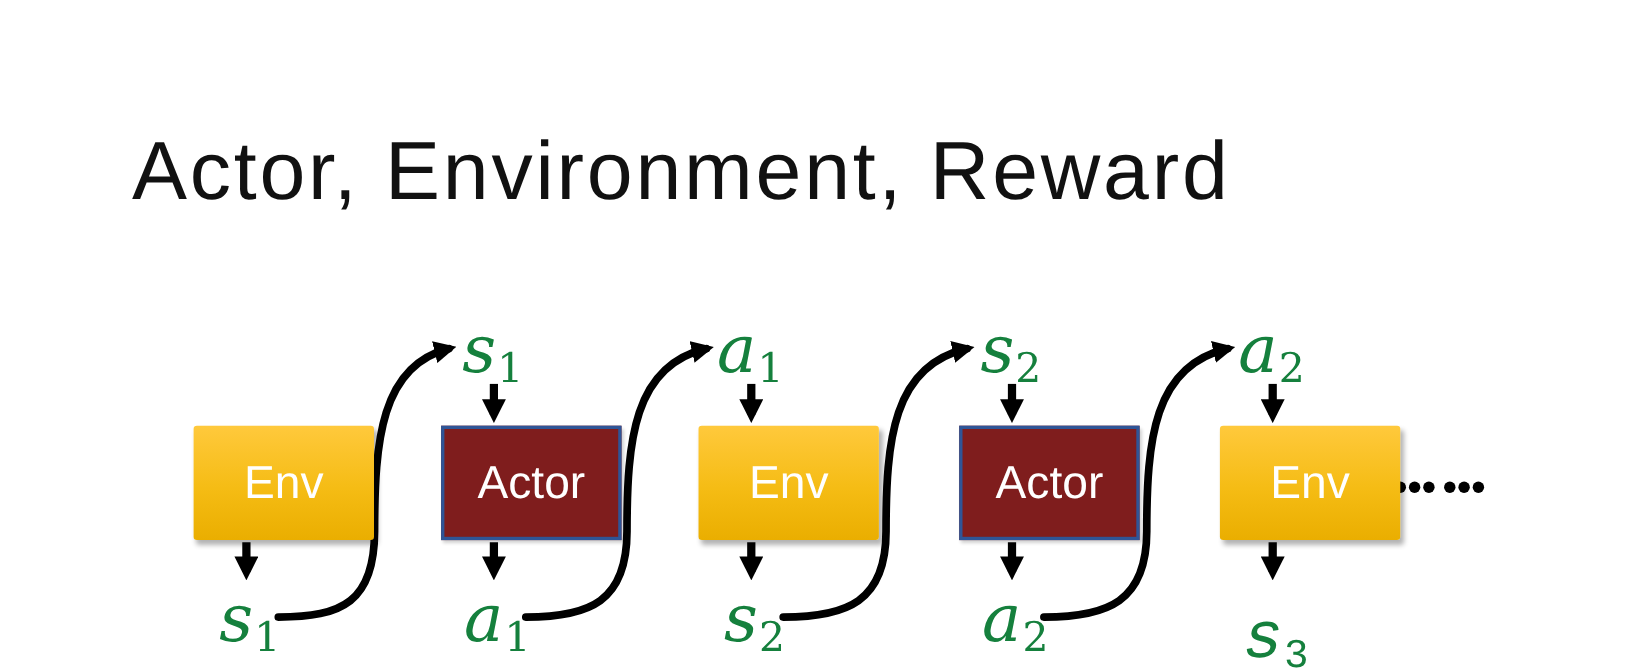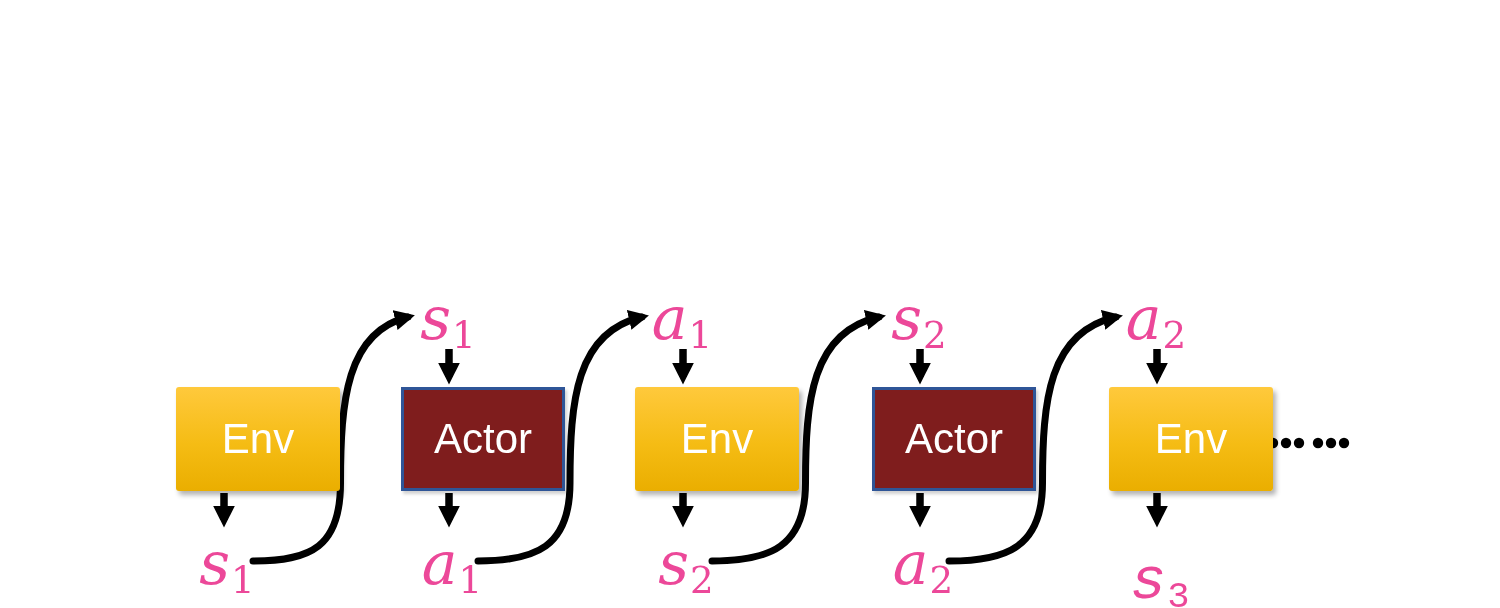--- a/index.html
+++ b/index.html
@@ -45,21 +45,21 @@
     background: #7f1d1d;
     border: 3px solid #2F5597;
     box-shadow: 2px 3px 3px rgba(0,0,0,0.18);
   }
   .math-label {
     position: absolute;
     transform: translate(-50%, -50%);
     font-family: "DejaVu Serif", "Liberation Serif", serif;
     font-style: italic;
     font-size: 60px;
-    color: #ec4899;
+    color: #15803d;
     white-space: nowrap;
     line-height: 1;
     text-align: right;
   }
   .math-label .sub {
     font-style: normal;
     font-size: 0.62em;
     display: inline-block;
     transform: translateY(0.24em);
     margin-left: 1px;
@@ -69,20 +69,21 @@
     left: 0; top: 0;
     width: 1500px;
     height: 608px;
     pointer-events: none;
   }
 </style>
 </head>
 <body>
 
 <div class="slide">
+  <div class="title">Actor, Environment, Reward</div>
 
   <svg id="arrow-layer" width="1500" height="608" viewBox="0 0 1500 608" xmlns="http://www.w3.org/2000/svg">
     <defs>
       <marker id="ah" viewBox="0 0 10 10" refX="6.5" refY="5" markerWidth="2.9" markerHeight="2.9" orient="auto">
         <path d="M0,0 L10,5 L0,10 z" fill="#000000"></path>
       </marker>
     </defs>
     <g id="gen-arrows">
         <line x1="449" y1="349" x2="449" y2="377" stroke="#000000" stroke-width="7.5" marker-end="url(#ah)"></line>
         <line x1="683" y1="349" x2="683" y2="377" stroke="#000000" stroke-width="7.5" marker-end="url(#ah)"></line>

